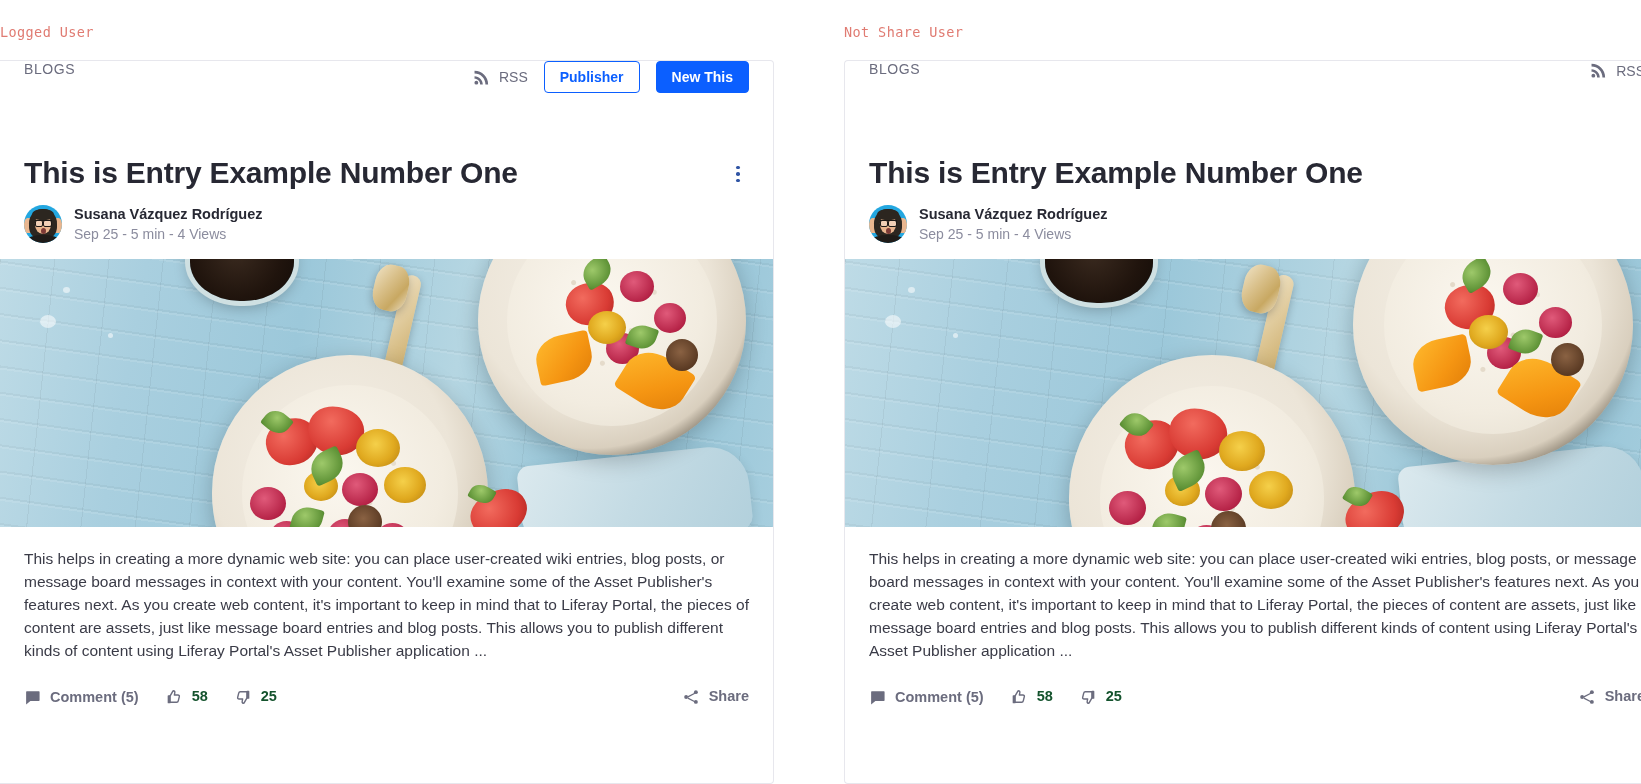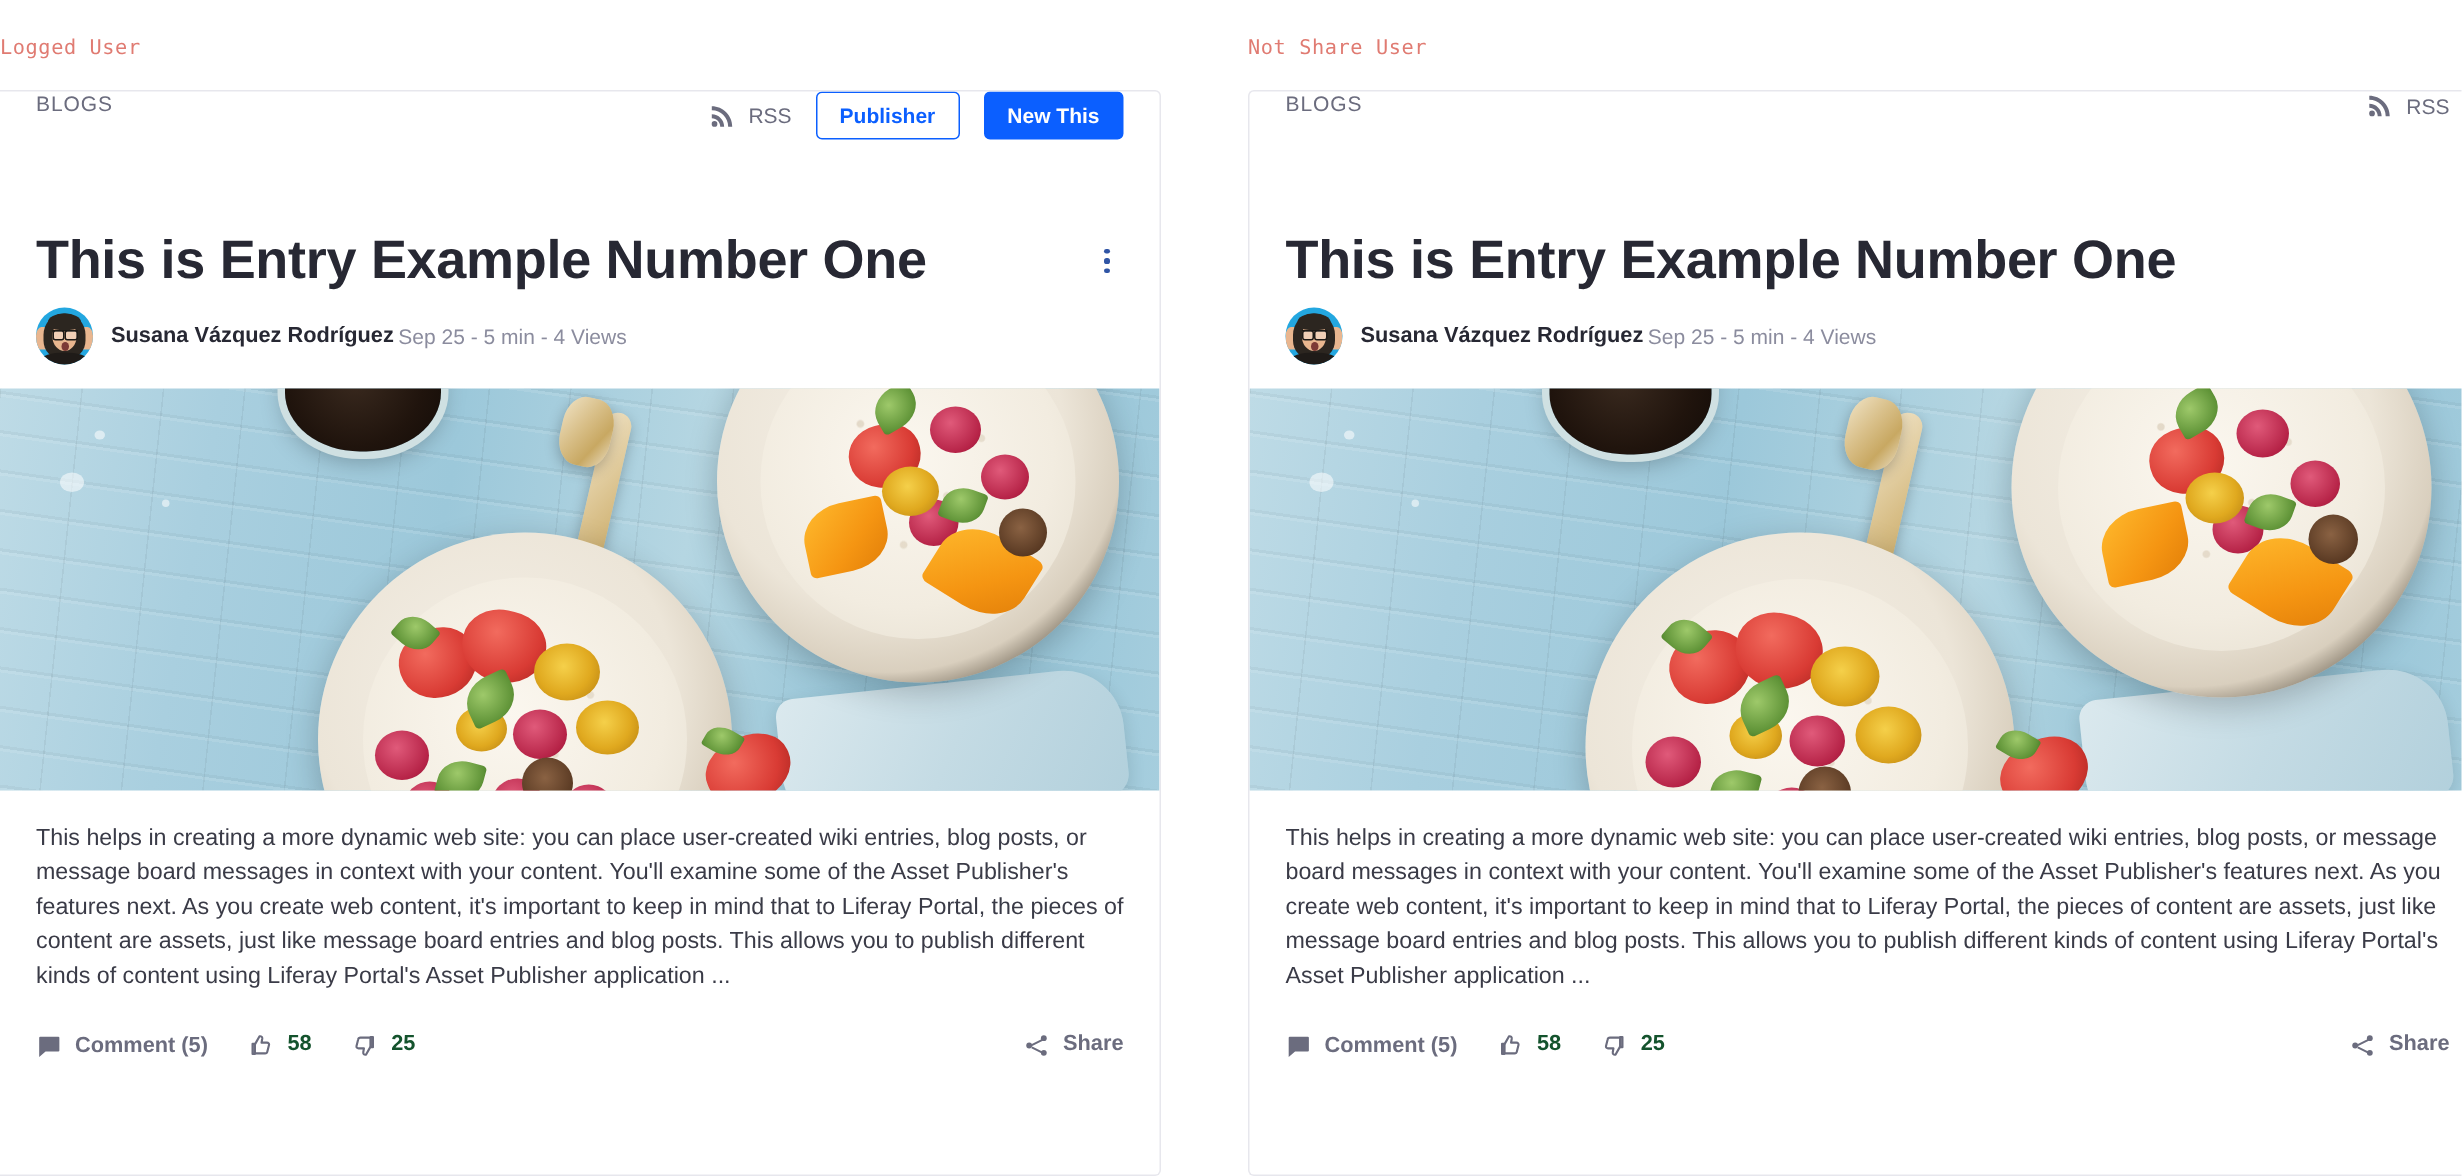--- a/index.html
+++ b/index.html
@@ -8,21 +8,21 @@
     height: 784px;
     background: #ffffff;
     font-family: "Liberation Sans", sans-serif;
     overflow: hidden;
   }
   .stage {
     position: relative;
     width: 1641px;
     height: 784px;
     display: flex;
-    gap: 20px;
+    gap: 32px;
     padding: 0 0 0 0;
   }
   .column {
     position: relative;
     flex: 0 0 auto;
     width: 794px;
     height: 784px;
   }
   .column.right { width: 825px; }
 
@@ -112,21 +112,21 @@
   }
 
   
   .entry { padding: 0 24px; }
   .entry-top {
     display: flex;
     align-items: flex-start;
     justify-content: space-between;
   }
   .entry-title {
-    font-size: 36px;
+    font-size: 30px;
     line-height: 36px;
     font-weight: 700;
     color: #272833;
     letter-spacing: -0.2px;
     margin-top: 22px;
   }
   .kebab {
     margin-top: 28px;
     width: 22px;
     height: 26px;
@@ -188,21 +188,21 @@
     position: absolute; top: 13px; width: 9px; height: 15px;
     background: #e9b68f; border-radius: 40% 40% 30% 30%;
   }
   .avatar .hand-l { left: 0px; }
   .avatar .hand-r { right: 0px; }
   .avatar .shoulders {
     position: absolute; left: 3px; bottom: -2px; width: 32px; height: 10px;
     background: #1f1b18; border-radius: 50% 50% 0 0;
   }
 
-  .author-meta { display: flex; flex-direction: row; gap: 3px; }
+  .author-meta { display: flex; flex-direction: column; gap: 3px; }
   .author-name {
     font-size: 14.5px; font-weight: 700; color: #272833; line-height: 17px;
   }
   .author-sub {
     font-size: 14px; color: #8b8c9e; line-height: 17px;
   }
 
   
   .hero {
     position: relative;

